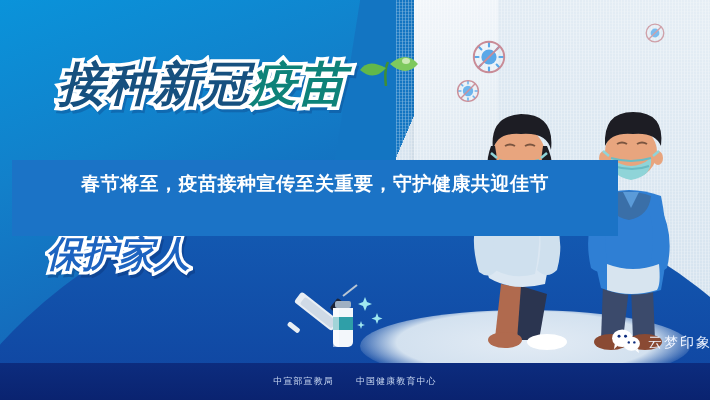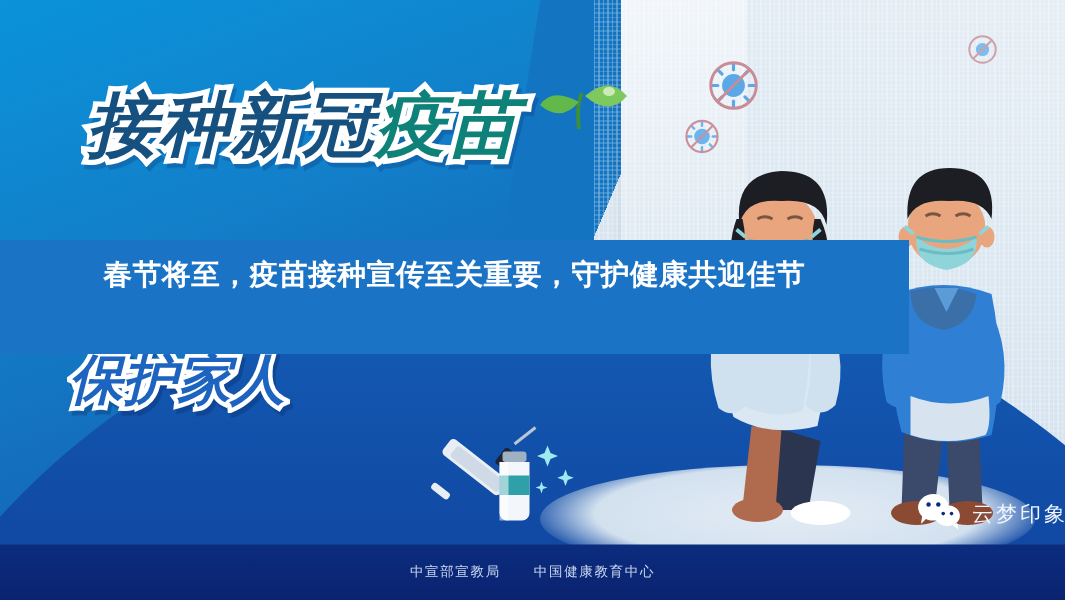--- a/index.html
+++ b/index.html
@@ -67,21 +67,21 @@
   }
   .ghost.g1{top:188px;}
   .ghost.g2{
     top:236px;color:#1d63c0;
     -webkit-text-stroke:6px #ffffff;paint-order:stroke fill;
     filter:drop-shadow(2px 3px 0 rgba(8,35,95,.30));
   }
 
   
   .band{
-    position:absolute;left:0;top:160px;width:606px;height:76px;
+    position:absolute;left:12px;top:160px;width:606px;height:76px;
     background:#1b73c6;
     text-decoration:underline;
   }
   .band .txt{
     position:absolute;left:0;right:0;top:9px;
     text-align:center;color:#ffffff;
     font-size:19px;font-weight:bold;line-height:29px;letter-spacing:.5px;
     padding:0 48px;box-sizing:border-box;
   }
 

